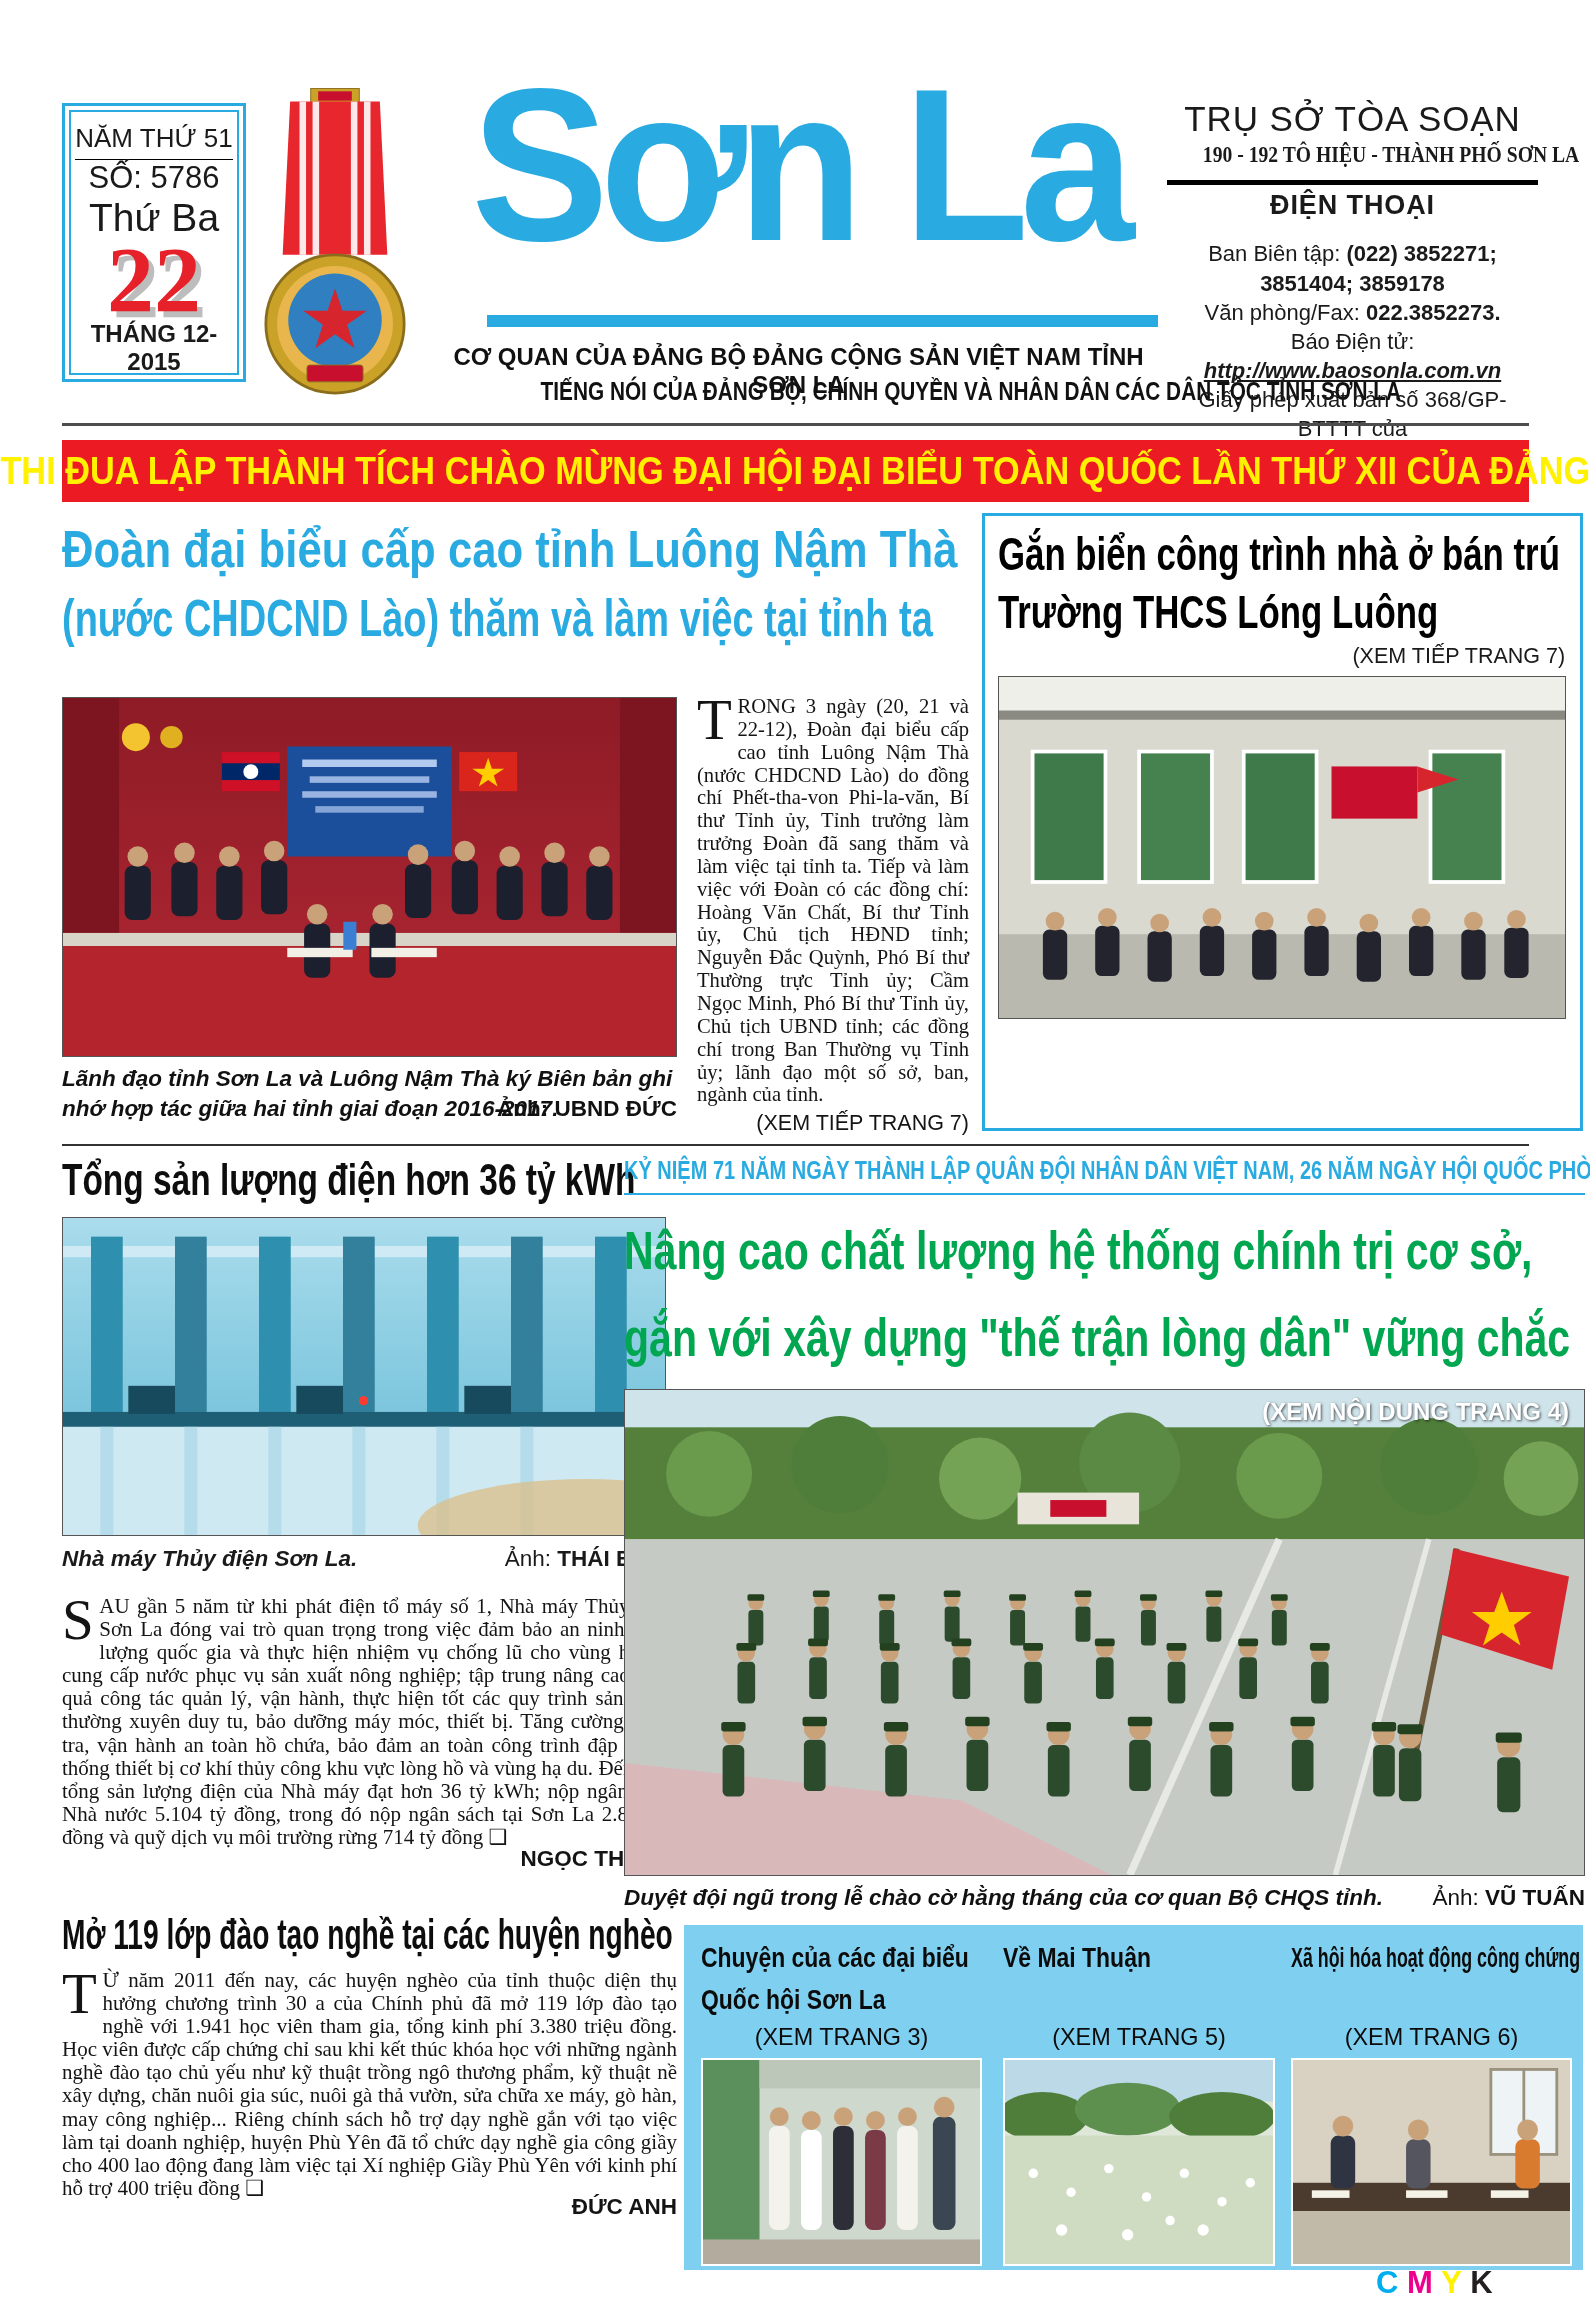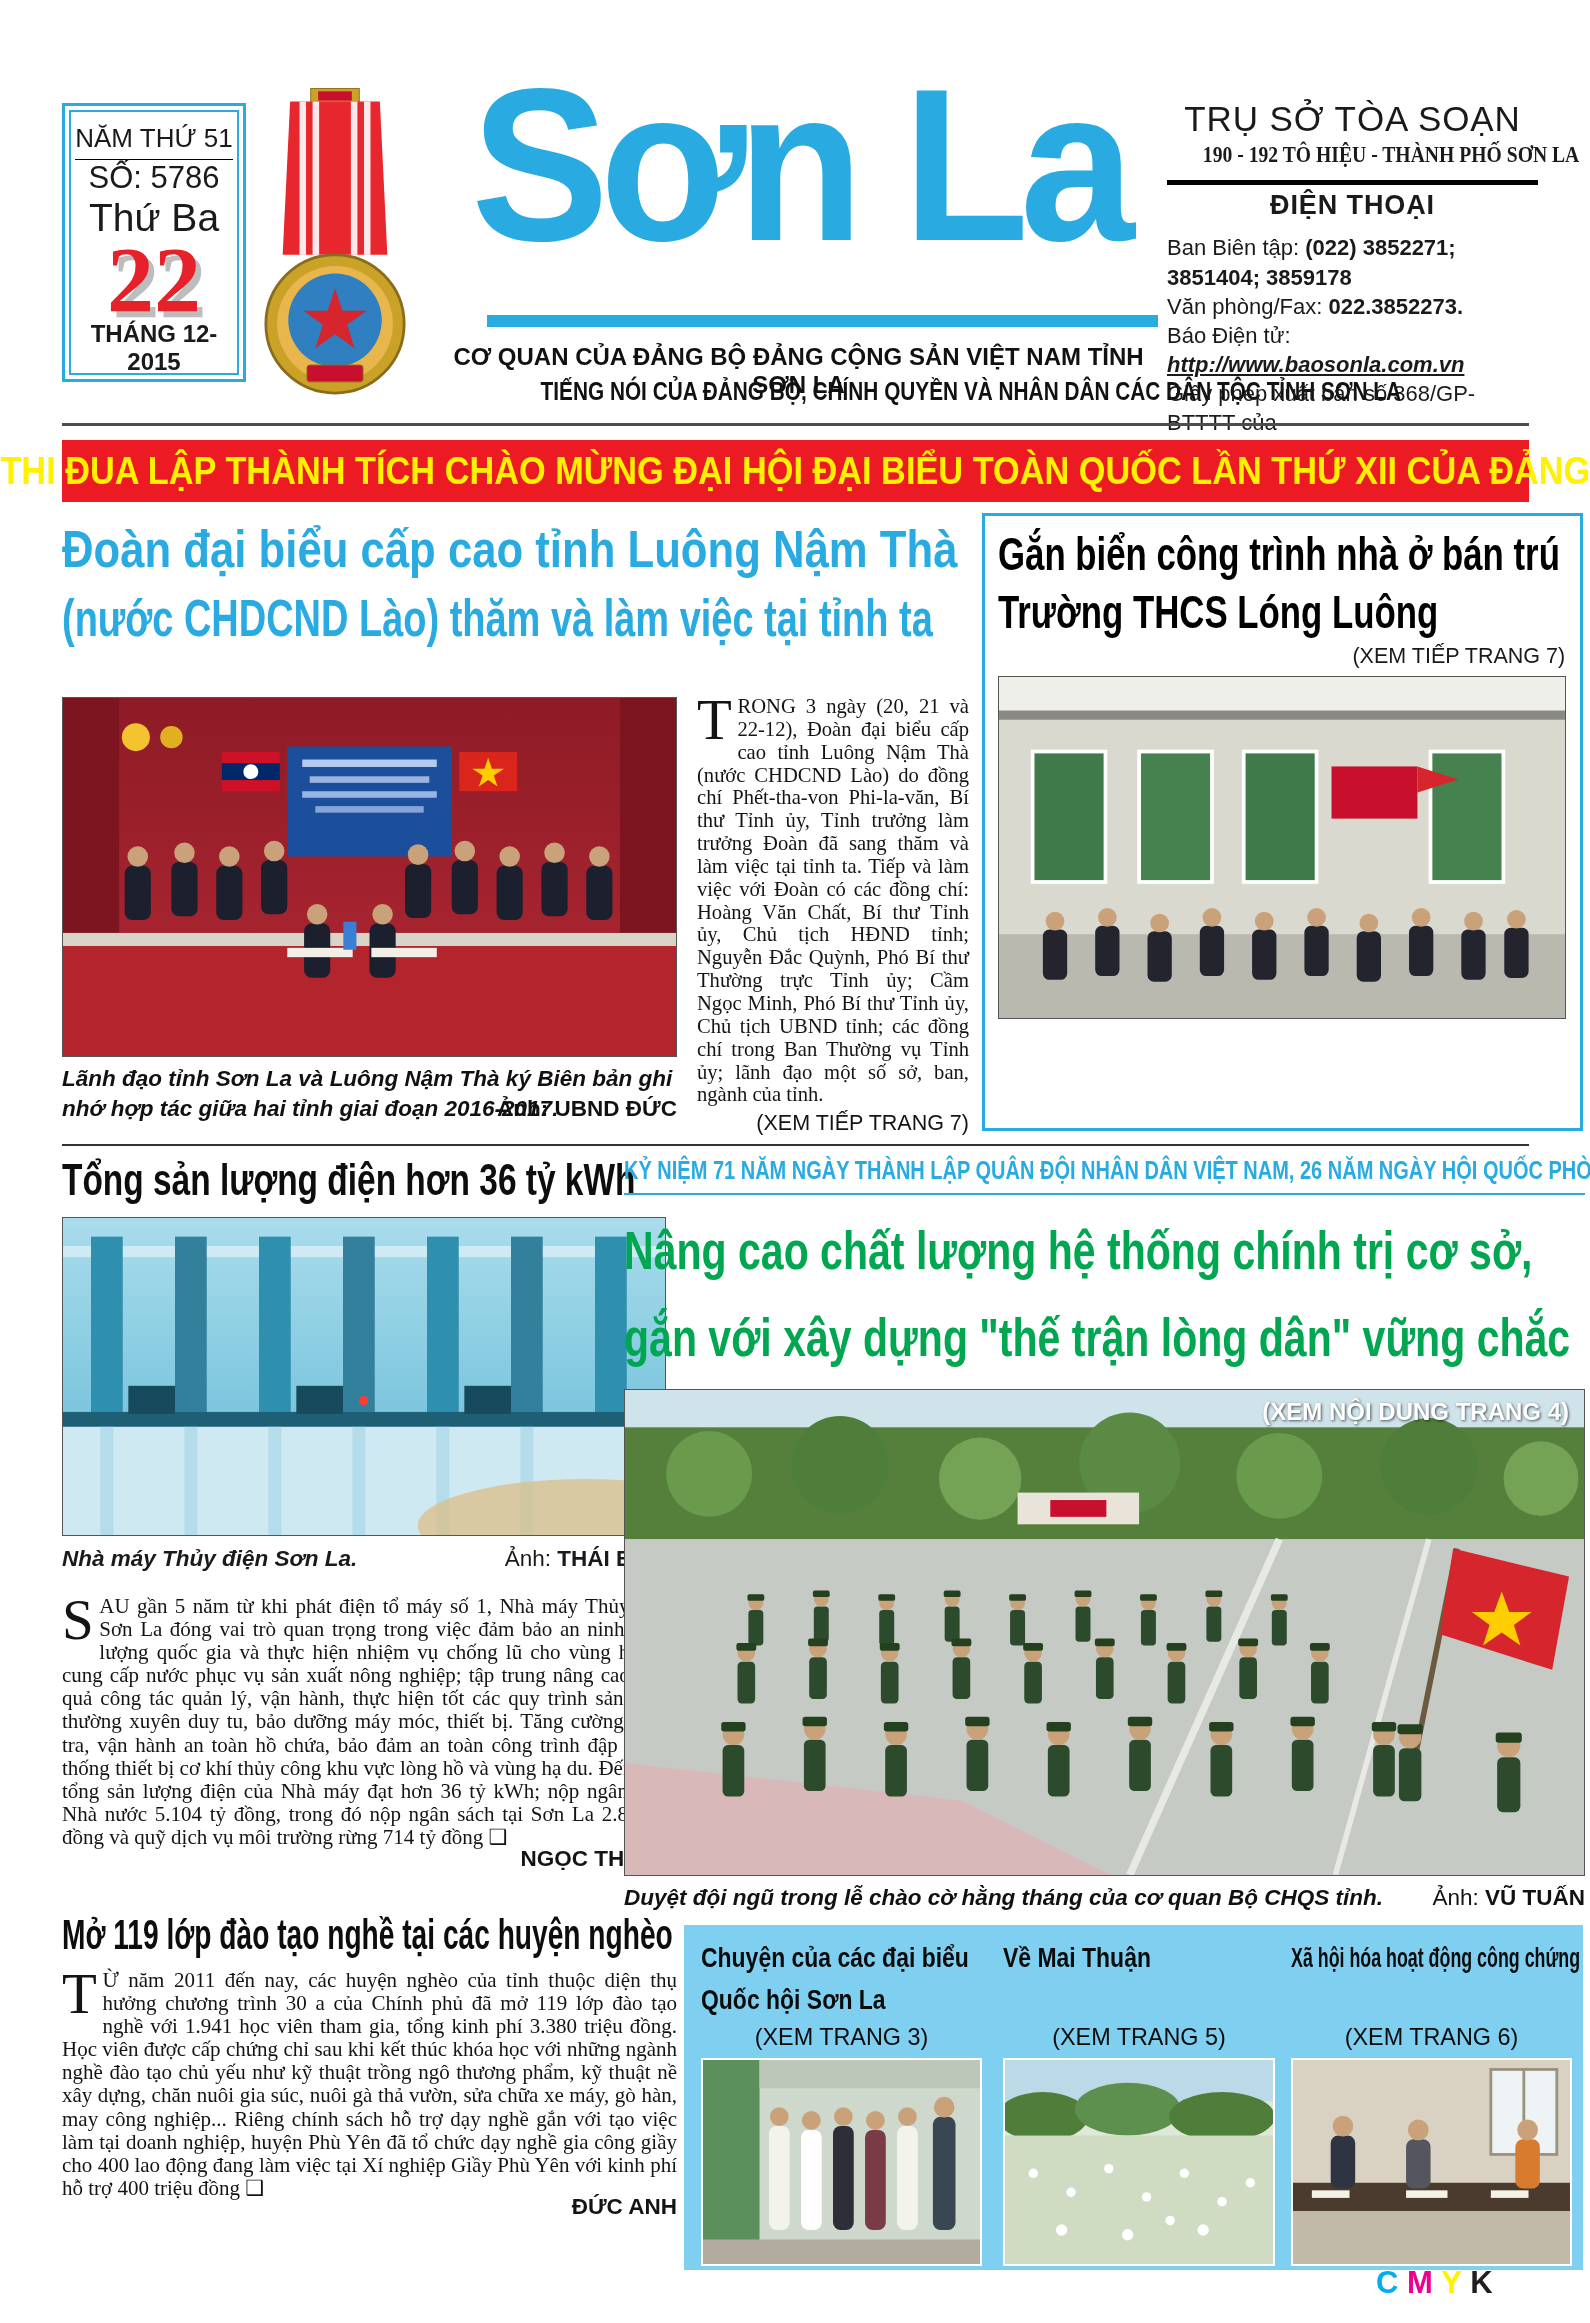--- a/index.html
+++ b/index.html
@@ -24,21 +24,21 @@
   .masthead-bar{position:absolute;left:487px;top:315px;width:671px;height:12px;background:#29ABE2;}
   .sub1{position:absolute;left:433px;top:343px;width:731px;text-align:center;font-size:24px;font-weight:bold;color:#111;}
   .sub2{position:absolute;left:433px;top:376px;width:731px;text-align:center;}
   .sub2 .cond{font-size:26px;font-weight:bold;transform:scaleX(.8);transform-origin:center;color:#111;}
 
   .office{position:absolute;left:1167px;top:99px;width:371px;text-align:center;}
   .office-title{font-size:35px;letter-spacing:0.9px;}
   .office-address-wrap{border-bottom:5.6px solid #000;padding-bottom:12px;margin-top:1.9px;}
   .office-address{font-family:"Liberation Serif",serif;font-weight:bold;font-size:23.4px;transform:scaleX(.84);transform-origin:center;}
   .phone-title{font-size:27px;font-weight:bold;margin-top:5.6px;letter-spacing:0.9px;}
-  .office-lines{text-align:left;font-size:22px;line-height:1.32;margin-top:12px;}
+  .office-lines{text-align:center;font-size:22px;line-height:1.32;margin-top:18px;}
   .office-lines .val{font-weight:bold;}
   .office-lines .url{font-weight:bold;font-style:italic;text-decoration:underline;}
 
   .header-rule{position:absolute;left:62px;top:423px;width:1467px;height:2.8px;background:#4d4d4f;}
 
   .banner{position:absolute;left:62px;top:440px;width:1467px;height:62px;background:#EC1B23;display:flex;align-items:center;justify-content:center;}
   .banner .cond{font-size:39px;font-weight:bold;color:#FFF100;transform:scaleX(.88);transform-origin:center;}
 
   
   .photo{position:absolute;border:0.9px solid #555;box-sizing:border-box;overflow:hidden;}

